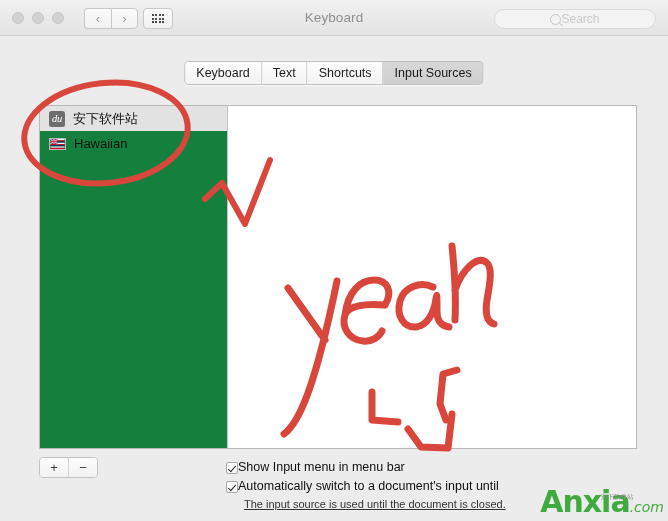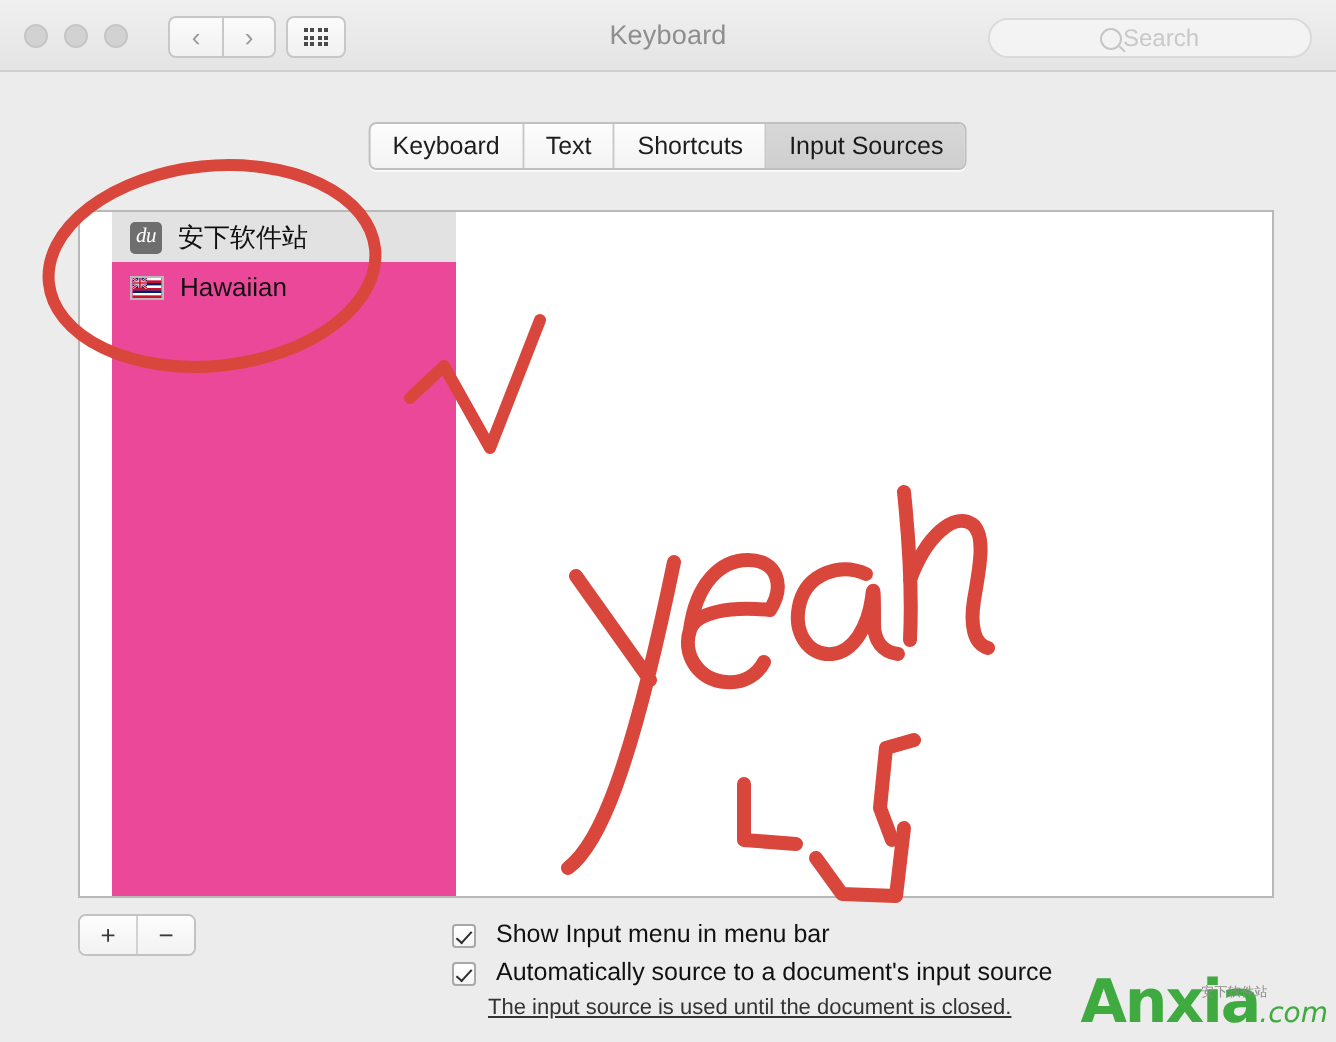--- a/index.html
+++ b/index.html
@@ -164,23 +164,23 @@
   #content-area {
     position: absolute;
     left: 39px; top: 105px;
     width: 598px; height: 344px;
     border: 1px solid #b9b9b9;
     box-sizing: border-box;
     background: #fff;
   }
   #source-list {
     position: absolute;
-    left: 16px; top: 0;
+    left: 0; top: 0;
     width: 188px; height: 100%;
-    background: #ec4899;
+    background: #15803d;
     border-right: 1px solid #c3c3c3;
     box-sizing: border-box;
   }
   .src-row {
     display: flex;
     align-items: center;
     gap: 8px;
     height: 25px;
     padding-left: 9px;
     box-sizing: border-box;
@@ -243,21 +243,21 @@
   .pm-btn.first { border-right: 1px solid #d2d2d2; }
 
   #options {
     position: absolute;
     left: 226px; top: 460px;
     width: 400px;
   }
   .opt-row {
     display: flex;
     align-items: flex-start;
-    gap: 10px;
+    gap: 0;
     margin-bottom: 4px;
   }
   .cbox {
     width: 12px; height: 12px;
     margin-top: 2px;
     border: 1px solid #a8a8a8;
     border-radius: 2px;
     background: linear-gradient(to bottom, #ffffff, #f4f4f4);
     box-sizing: border-box;
     flex: none;
@@ -416,21 +416,21 @@
     <div class="pm-btn">−</div>
   </div>
 
   <div id="options">
     <div class="opt-row">
       <span class="cbox checked"></span>
       <span class="opt-label">Show Input menu in menu bar</span>
     </div>
     <div class="opt-row">
       <span class="cbox checked"></span>
-      <span class="opt-label">Automatically source to a document's input source</span>
+      <span class="opt-label">Automatically switch to a document's input until</span>
     </div>
     <div id="opt-sub">The input source is used until the document is closed.</div>
   </div>
 
   <div id="watermark">
     <span id="wm-main">Anxia</span><span id="wm-com">.com</span>
     <div id="wm-cn">安下软件站</div>
   </div>
 
   <svg id="annotations" viewBox="0 0 668 521">

